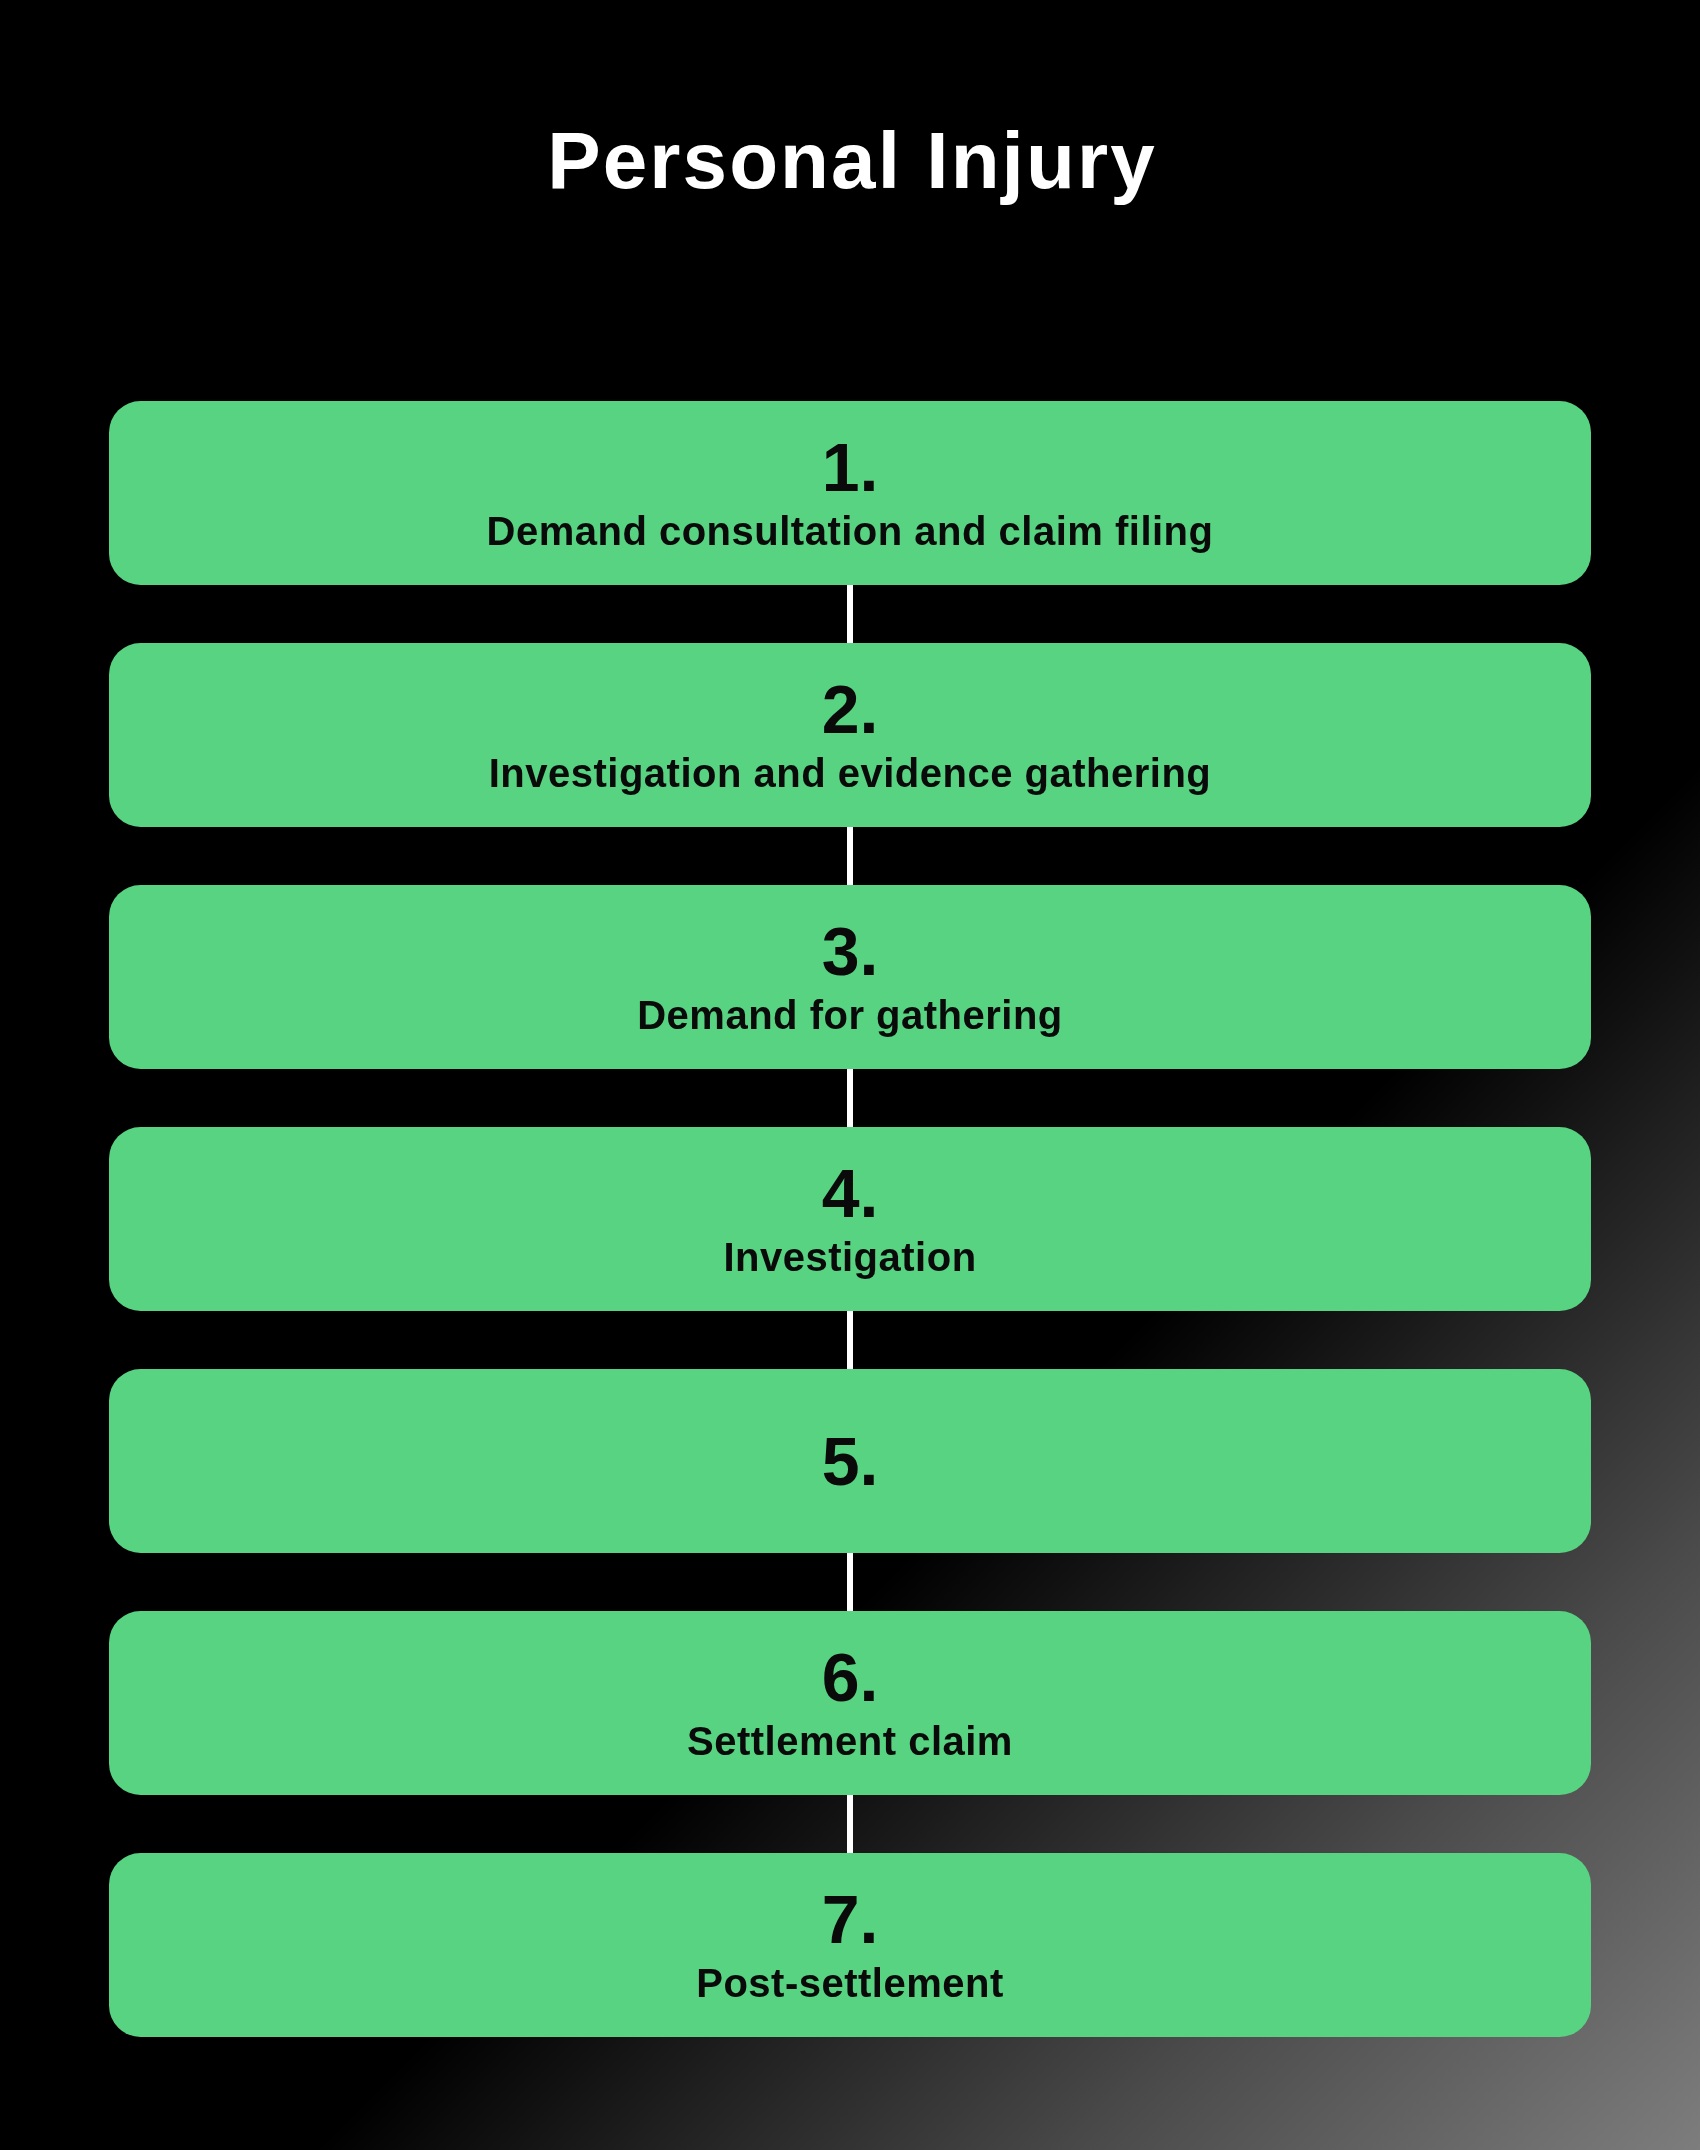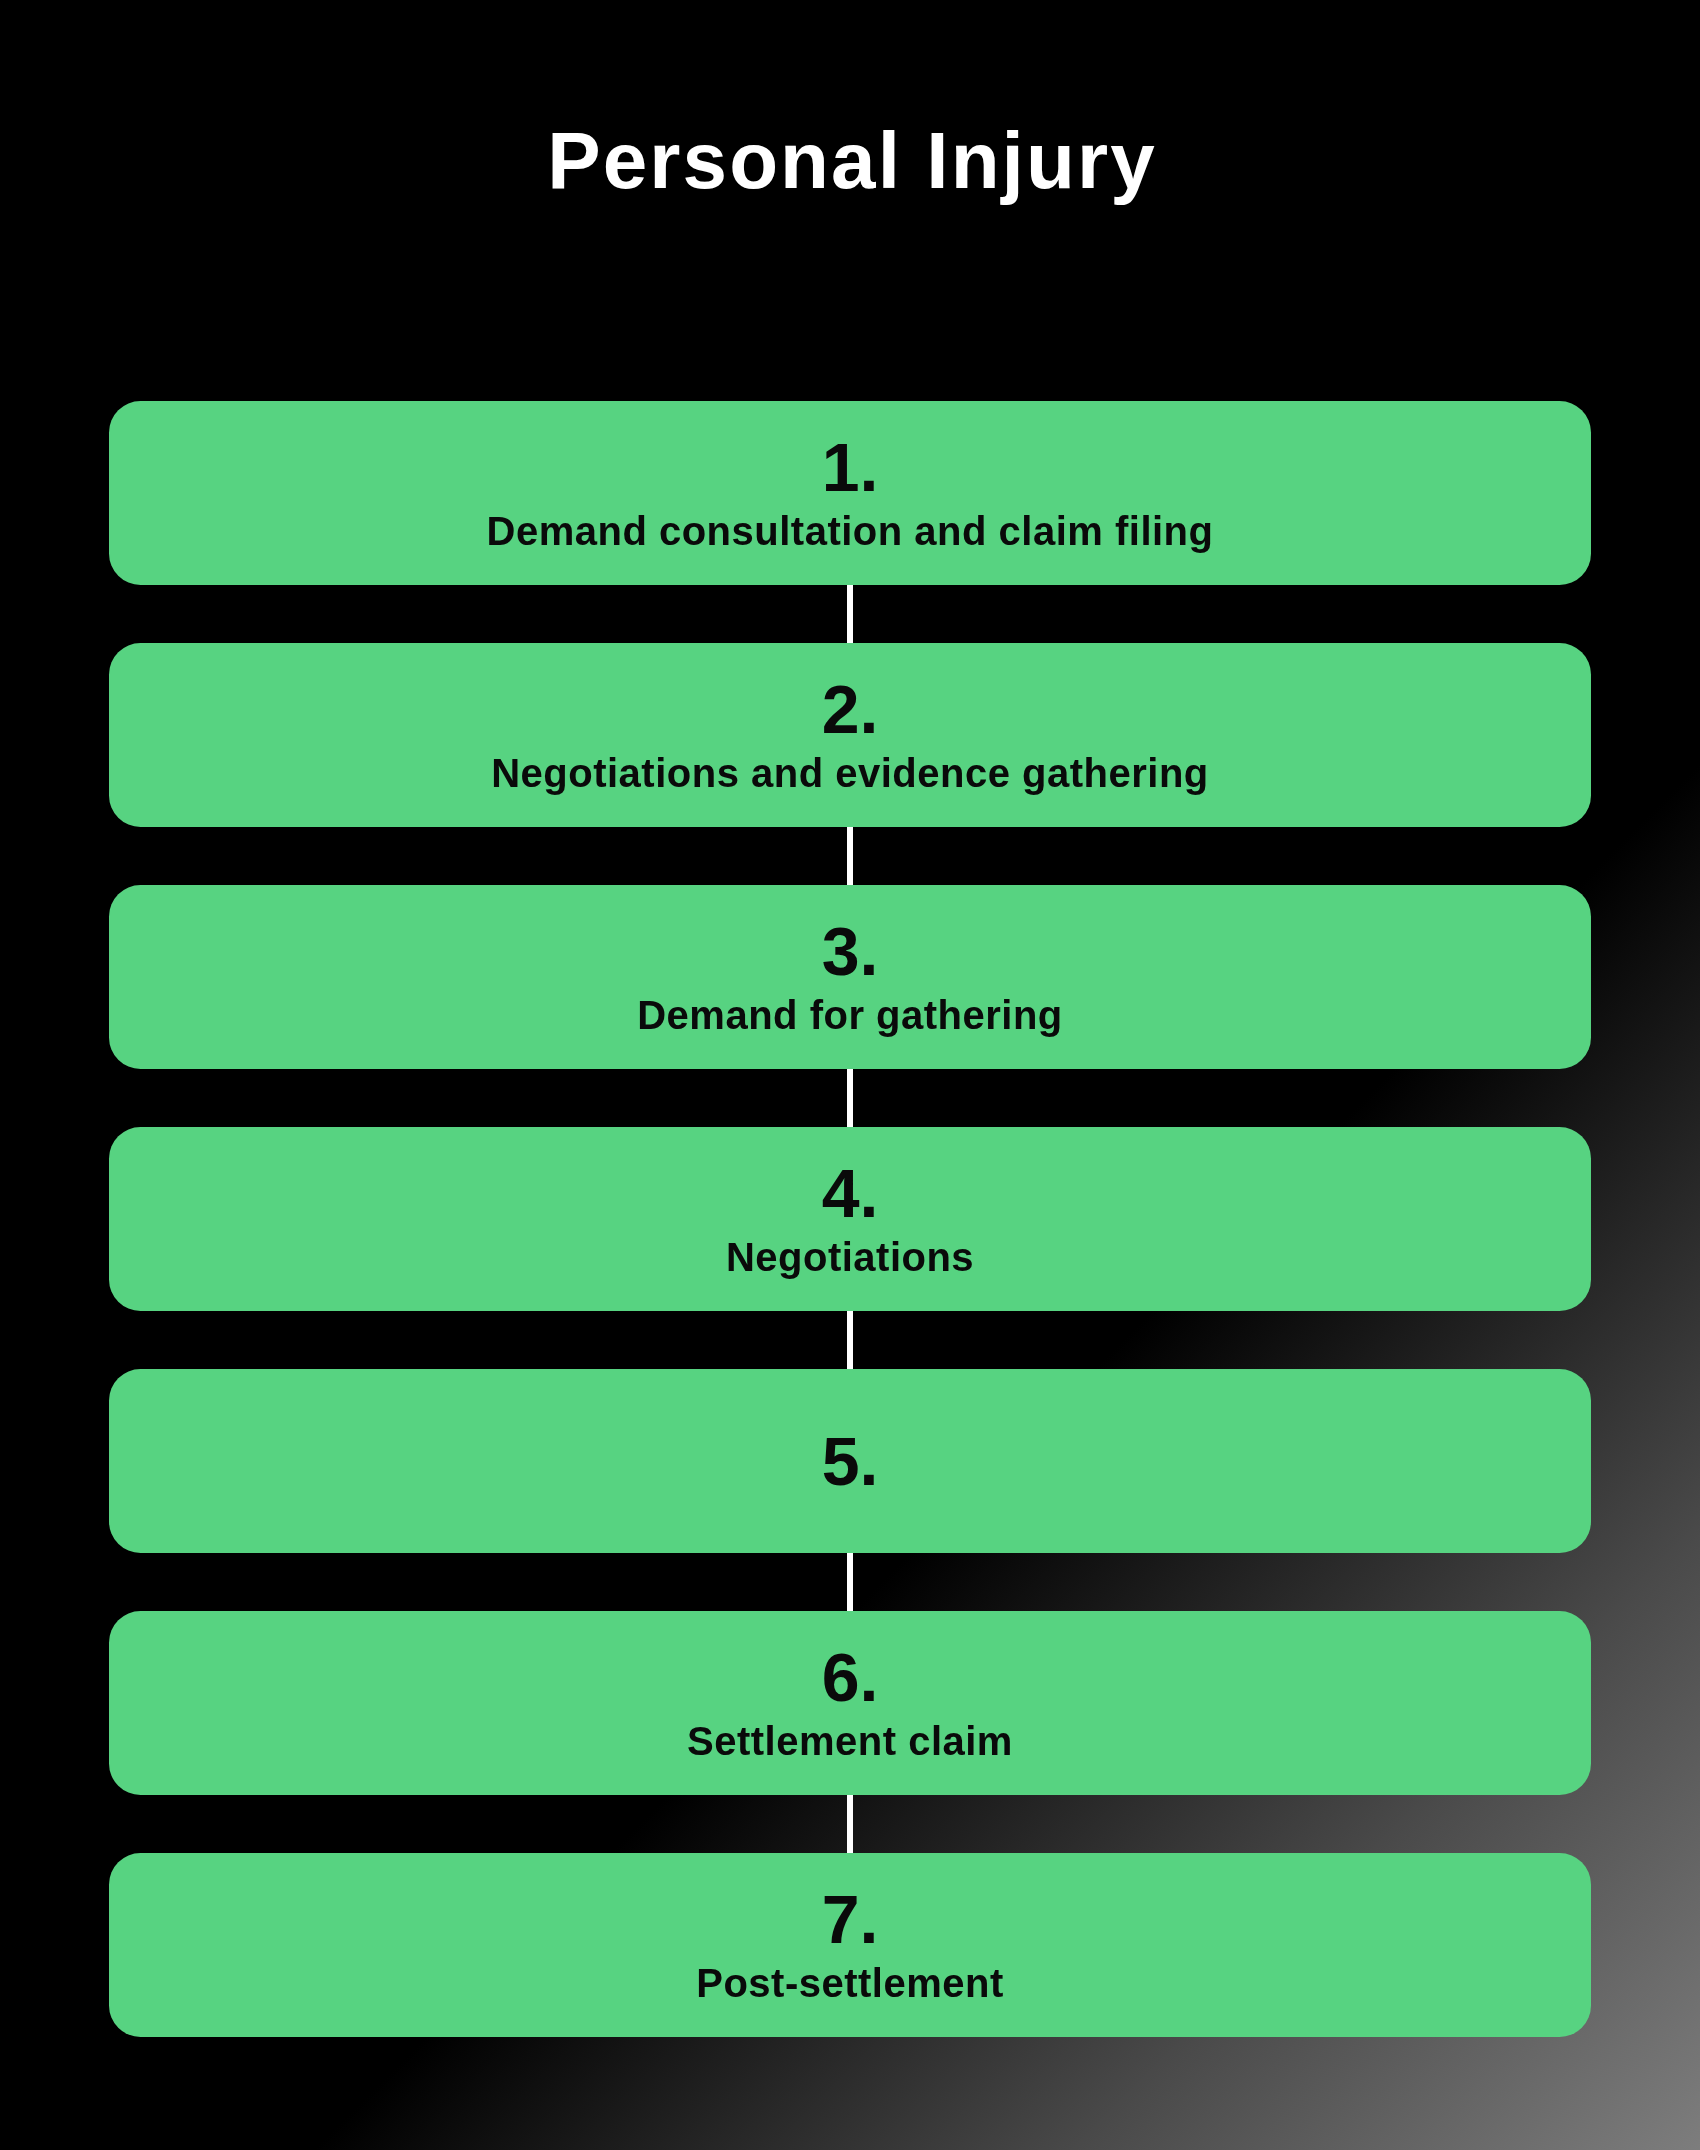--- a/index.html
+++ b/index.html
@@ -78,35 +78,35 @@
   <div class="steps" id="steps">
   <section class="step">
     <div class="step-number">1.</div>
     <div class="step-label">Demand consultation and claim filing</div>
   </section>
 
   <div class="connector"></div>
 
   <section class="step">
     <div class="step-number">2.</div>
-    <div class="step-label">Negotiations and evidence gathering</div>
+    <div class="step-label">Investigation and evidence gathering</div>
   </section>
 
   <div class="connector"></div>
 
   <section class="step">
     <div class="step-number">3.</div>
     <div class="step-label">Demand for gathering</div>
   </section>
 
   <div class="connector"></div>
 
   <section class="step">
     <div class="step-number">4.</div>
-    <div class="step-label">Negotiations</div>
+    <div class="step-label">Investigation</div>
   </section>
 
   <div class="connector"></div>
 
   <section class="step">
     <div class="step-number">5.</div>
   </section>
 
   <div class="connector"></div>
 

